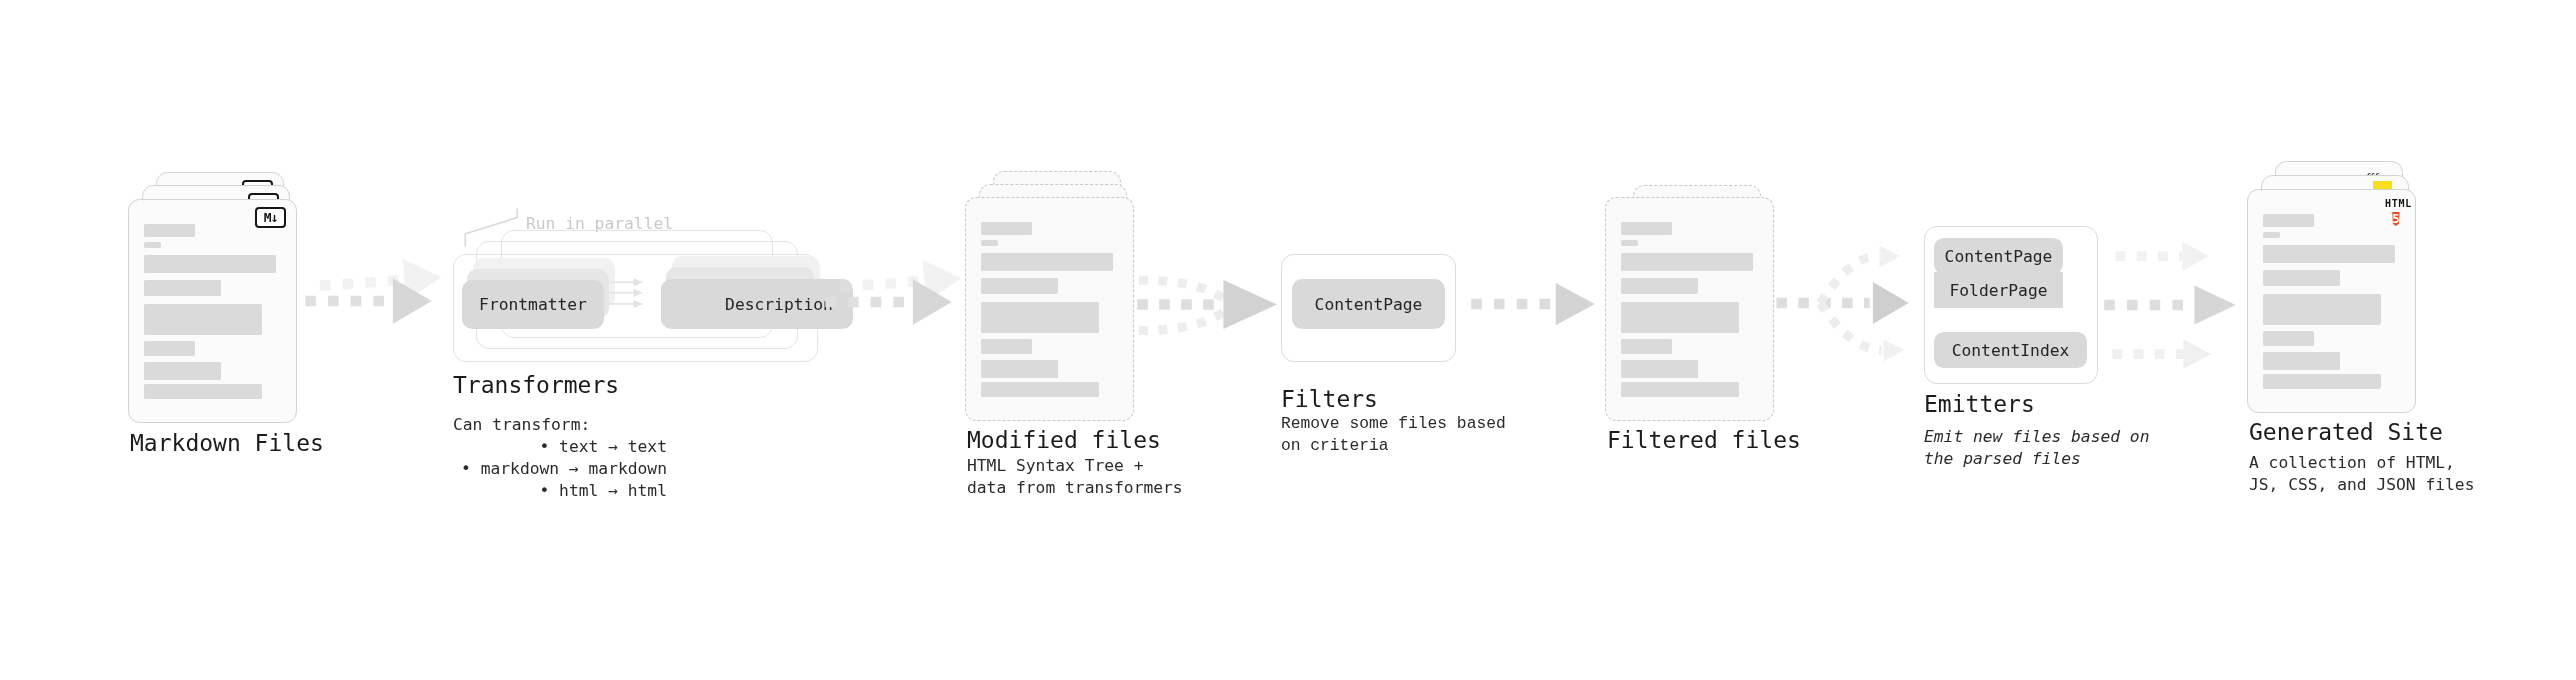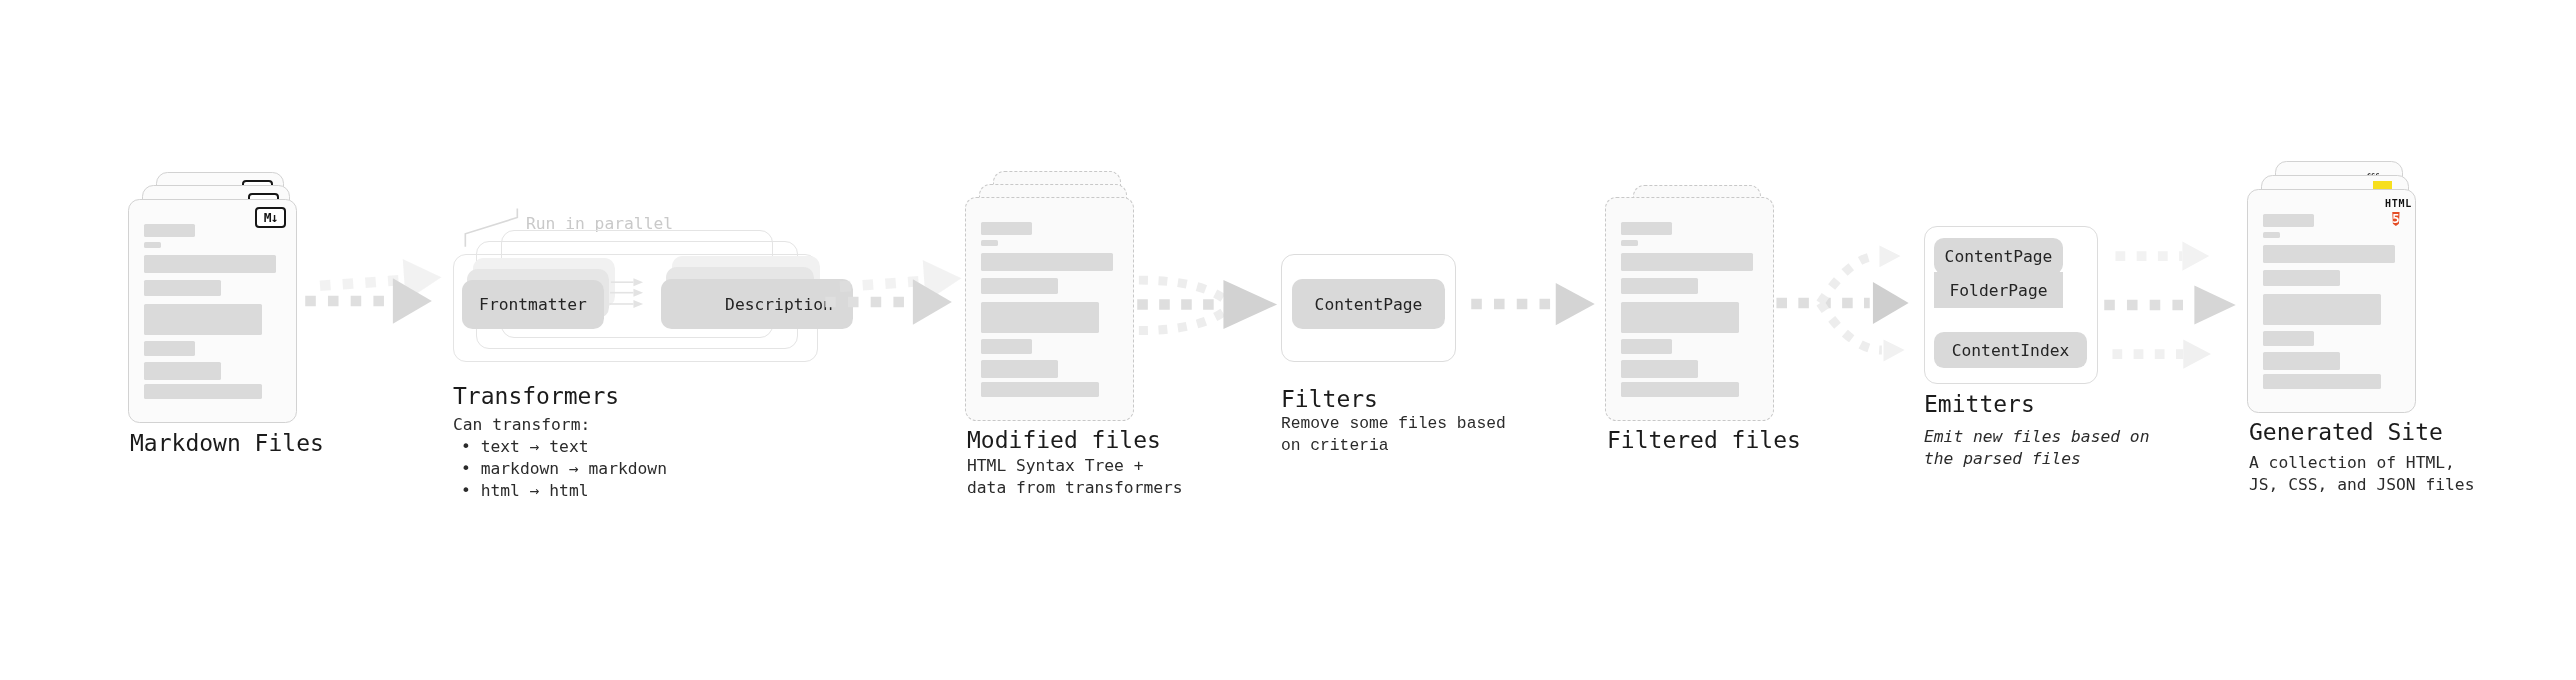--- a/index.html
+++ b/index.html
@@ -41,21 +41,21 @@
 
   
   .gbox{position:absolute;background:#d9d9d9;border-radius:10.6px;display:flex;align-items:center;
         justify-content:center;font-size:16.3px;color:#242424;}
   .echo1{background:#e6e6e6;}
   .echo2{background:#f1f1f1;}
 
   
   .label{position:absolute;font-size:23px;line-height:27px;color:#1b1b1b;white-space:nowrap;}
   .note{position:absolute;font-size:16.3px;line-height:22px;color:#2b2b2b;white-space:nowrap;}
-  .note .indent{padding-left:8.1px;}
+  .note .indent{padding-left:8.1px;text-align:right;}
   .parallel{position:absolute;font-size:16.3px;color:#c9c9c9;white-space:nowrap;}
   svg{position:absolute;overflow:visible;}
 </style>
 </head>
 <body>
 
 <div class="canvas">
 
   <div>
     <div class="doc" style="left:156px;top:172px;width:126px;">
@@ -107,21 +107,21 @@
 
     <svg style="left:606px;top:273px;" width="50" height="41" viewBox="0 0 62 50">
       <line x1="6" y1="11" x2="34" y2="11" stroke="#e3e3e3" stroke-width="2"></line>
         <polygon points="34,6 46,11 34,16" fill="#e3e3e3"></polygon>
       <line x1="5" y1="24" x2="34" y2="24" stroke="#e3e3e3" stroke-width="2"></line>
         <polygon points="34,19 46,24 34,29" fill="#e3e3e3"></polygon>
       <line x1="4" y1="38" x2="34" y2="38" stroke="#e3e3e3" stroke-width="2"></line>
         <polygon points="34,33 46,38 34,43" fill="#e3e3e3"></polygon>
     </svg>
 
-    <div class="label" style="left:453px;top:383px;text-align:center;">Transformers</div>
+    <div class="label" style="left:453px;top:372px;text-align:center;">Transformers</div>
     <div class="note" style="left:453px;top:414px;">
       <div>Can transform:</div>
       <div class="indent">• text → text</div>
       <div class="indent">• markdown → markdown</div>
       <div class="indent">• html → html</div>
     </div>
   </div>
 
   <svg style="left:822px;top:268px;" width="142" height="69" viewBox="0 0 175 85">
     <g transform="translate(16,-24) rotate(-4 80 42)" opacity="0.45">

